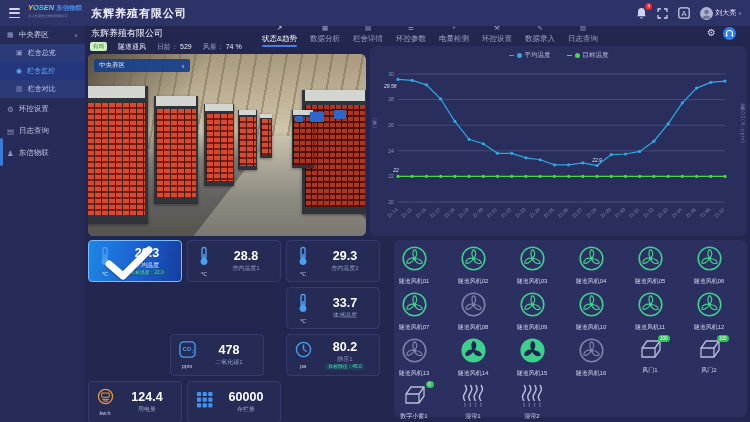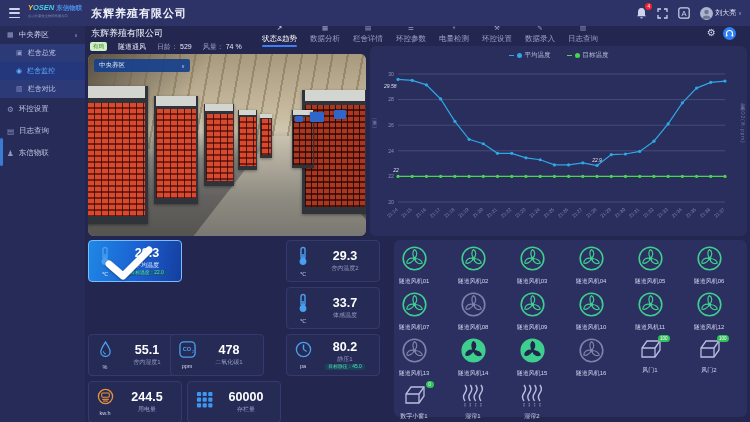--- a/index.html
+++ b/index.html
@@ -370,59 +370,60 @@
         </div>
     <div class="vals">
           <span class="val">29.3</span>
           <span class="lbl">平均温度</span>
           <span class="sub">目标温度：22.0</span>
         </div>
     <svg class="checkmark" width="56" height="40" viewBox="0 0 56 40">
           <path d="M8 21 L22 33 L48 7" stroke="#fff" stroke-width="7" fill="none" stroke-linecap="round" stroke-linejoin="round"></path>
         </svg>
       </div>
-      <div class="card" style="left: 198px; top: 0px;">
+      <div class="card" style="left: 99px; top: 0px;">
         <div class="ic">
           <span><svg width="12" height="20" viewBox="0 0 12 20">
               <rect x="4" y="1.5" width="4" height="11" rx="2" fill="none" stroke="#4aa0f0" stroke-width="1.4"></rect>
               <circle cx="6" cy="15.5" r="3.4" fill="#4aa0f0"></circle>
               <line x1="6" y1="8" x2="6" y2="13" stroke="#4aa0f0" stroke-width="1.6"></line>
             </svg></span>
           <span class="unit">℃</span>
         </div>
     <div class="vals">
-          <span class="val">29.3</span>
-          <span class="lbl">舍内温度2</span>
-        </div>
-    </div>
-      <div class="card" style="left: 198px; top: 47px;">
+          <span class="val">28.8</span>
+          <span class="lbl">舍内温度1</span>
+        </div>
+    </div>
+      <div class="card" style="left: 198px; top: 0px;">
         <div class="ic">
           <span><svg width="12" height="20" viewBox="0 0 12 20">
               <rect x="4" y="1.5" width="4" height="11" rx="2" fill="none" stroke="#4aa0f0" stroke-width="1.4"></rect>
               <circle cx="6" cy="15.5" r="3.4" fill="#4aa0f0"></circle>
               <line x1="6" y1="8" x2="6" y2="13" stroke="#4aa0f0" stroke-width="1.6"></line>
             </svg></span>
           <span class="unit">℃</span>
         </div>
     <div class="vals">
+          <span class="val">29.3</span>
+          <span class="lbl">舍内温度2</span>
+        </div>
+    </div>
+      <div class="card" style="left: 198px; top: 47px;">
+        <div class="ic">
+          <span><svg width="12" height="20" viewBox="0 0 12 20">
+              <rect x="4" y="1.5" width="4" height="11" rx="2" fill="none" stroke="#4aa0f0" stroke-width="1.4"></rect>
+              <circle cx="6" cy="15.5" r="3.4" fill="#4aa0f0"></circle>
+              <line x1="6" y1="8" x2="6" y2="13" stroke="#4aa0f0" stroke-width="1.6"></line>
+            </svg></span>
+          <span class="unit">℃</span>
+        </div>
+    <div class="vals">
           <span class="val">33.7</span>
           <span class="lbl">体感温度</span>
-        </div>
-    </div>
-      <div class="card" style="left: 0px; top: 94px;">
-        <div class="ic">
-          <span><svg width="13" height="19" viewBox="0 0 14 20">
-              <path d="M7 2 C9.5 6 12 9 12 12.5 A5 5 0 0 1 2 12.5 C2 9 4.5 6 7 2 Z" fill="none" stroke="#4aa0f0" stroke-width="1.4"></path>
-              <path d="M4.8 12 a2.6 2.6 0 0 0 2.6 2.6" stroke="#4aa0f0" stroke-width="1.1" fill="none"></path>
-            </svg></span>
-          <span class="unit">%</span>
-        </div>
-    <div class="vals">
-          <span class="val">55.1</span>
-          <span class="lbl">舍内湿度1</span>
         </div>
     </div>
       <div class="card" style="left: 82px; top: 94px;">
         <div class="ic">
           <span><svg width="17" height="17" viewBox="0 0 18 18">
               <rect x="1" y="1" width="16" height="16" rx="4" fill="none" stroke="#4aa0f0" stroke-width="1.4"></rect>
               <text x="8.4" y="10.6" font-size="6" font-weight="bold" fill="#4aa0f0" text-anchor="middle">CO</text>
               <text x="13.4" y="13" font-size="4" fill="#4aa0f0">2</text>
             </svg></span>
           <span class="unit">ppm</span>
@@ -451,21 +452,21 @@
         <div class="ic">
           <span><svg width="17" height="17" viewBox="0 0 18 18">
               <circle cx="9" cy="9" r="7.5" fill="none" stroke="#e8923c" stroke-width="1.4"></circle>
               <rect x="5" y="5.2" width="8" height="4.6" rx="1" fill="none" stroke="#e8923c" stroke-width="1.1"></rect>
               <line x1="5.5" y1="12" x2="12.5" y2="12" stroke="#e8923c" stroke-width="1.2"></line>
               <line x1="6.5" y1="13.8" x2="11.5" y2="13.8" stroke="#e8923c" stroke-width="1.2"></line>
             </svg></span>
           <span class="unit">kw.h</span>
         </div>
     <div class="vals">
-          <span class="val">244.5</span>
+          <span class="val">124.4</span>
           <span class="lbl">用电量</span>
         </div>
     </div>
       <div class="card" style="left: 99px; top: 141px; text-align: right;">
         <div class="ic">
           <span><svg width="17" height="17" viewBox="0 0 18 18">
               <rect x="1" y="1" width="4.4" height="4.4" rx="1" fill="#3d96f0"></rect>
               <rect x="7" y="1" width="4.4" height="4.4" rx="1" fill="#3d96f0"></rect>
               <rect x="13" y="1" width="4.4" height="4.4" rx="1" fill="#3d96f0"></rect>
               <rect x="1" y="7" width="4.4" height="4.4" rx="1" fill="#3d96f0"></rect>

